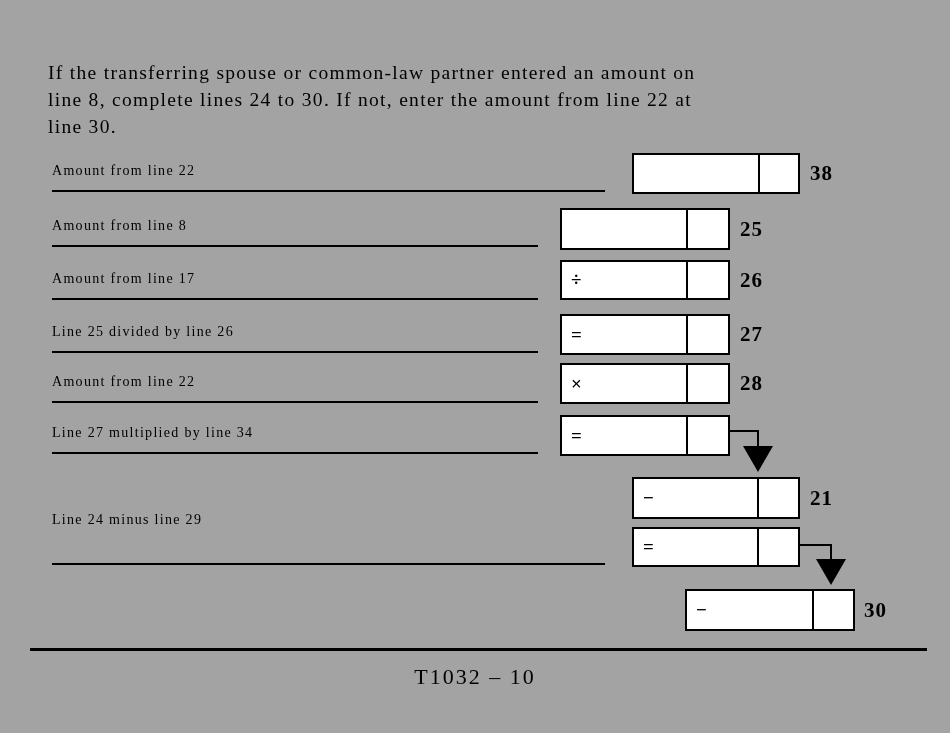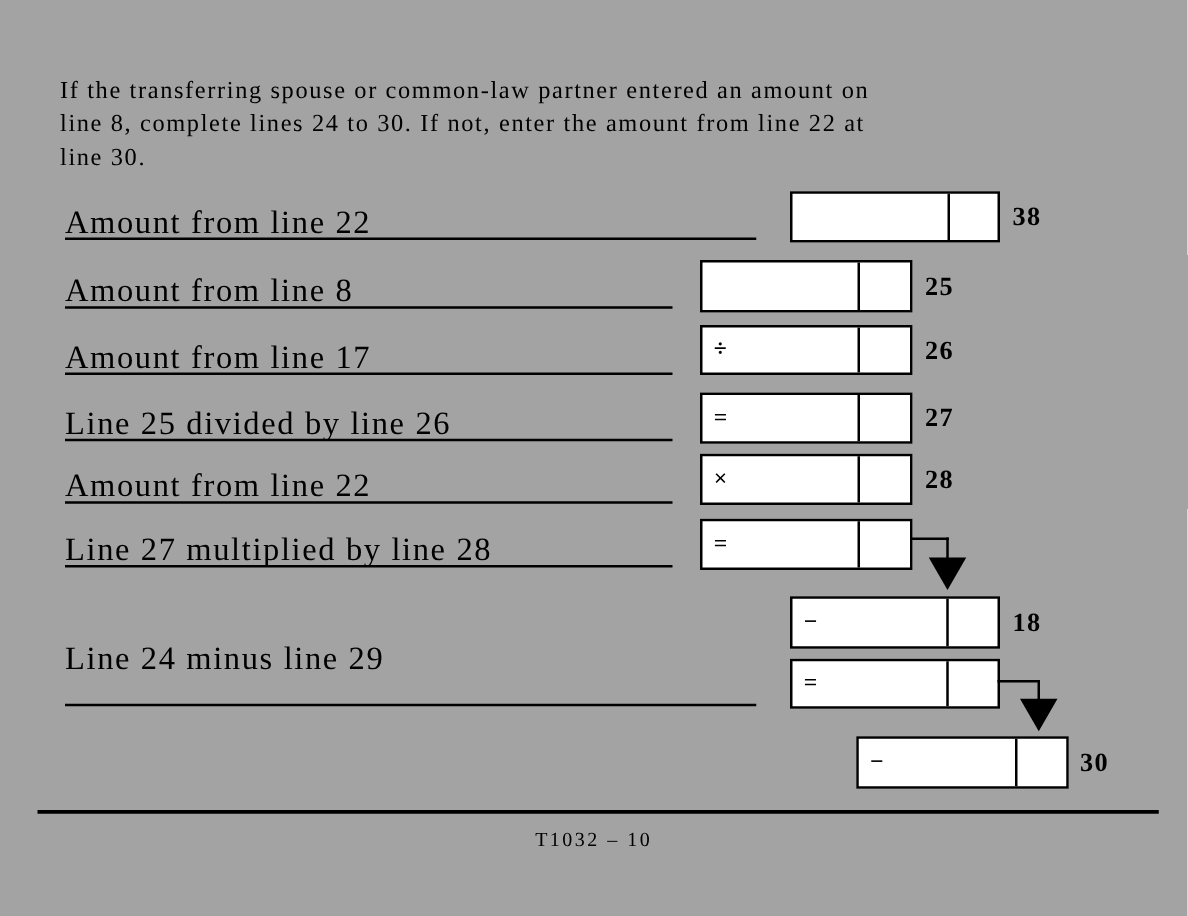--- a/index.html
+++ b/index.html
@@ -3,21 +3,21 @@
 <meta charset="utf-8">
 <style>
   html,body{margin:0;padding:0;background:#fff;}
   .page{position:relative;width:950px;height:733px;background:#a3a3a3;
         font-family:Liberation Serif, serif;color:#000;overflow:hidden;}
 
   .intro{position:absolute;left:48px;top:59px;width:860px;
          font-size:19.5px;line-height:27px;letter-spacing:1.3px;
          white-space:pre-line;}
 
-  .lbl{position:absolute;left:52px;font-size:26px;letter-spacing:1.3px;white-space:nowrap;}
+  .lbl{position:absolute;left:52px;font-size:14px;letter-spacing:1.3px;white-space:nowrap;}
   .lbl-24{top:163px}.lbl-25{top:218px}.lbl-26{top:271px}.lbl-27{top:324px}
   .lbl-28{top:374px}.lbl-eq1{top:425px}.lbl-eq2{top:512px}
 
   .ul{position:absolute;left:52px;height:2px;background:#000;}
   .ul-24{top:190px;width:553px}.ul-25{top:245px;width:486px}.ul-26{top:298px;width:486px}
   .ul-27{top:351px;width:486px}.ul-28{top:401px;width:486px}.ul-eq1{top:452px;width:486px}
   .ul-eq2{top:563px;width:553px}
 
   .box{position:absolute;border:2px solid #000;box-sizing:border-box;background:#fff;}
   .box .cdiv{position:absolute;top:0;bottom:0;width:2px;background:#000;left:124px;}
@@ -52,21 +52,21 @@
   .c2h{left:798px;top:544px;width:34px;height:2px}
   .c2v{left:830px;top:544px;width:2px;height:16px}
   .arrow{position:absolute;width:0;height:0;
          border-left:15px solid transparent;border-right:15px solid transparent;
          border-top:26px solid #000;}
   .a1{left:743px;top:446px}
   .a2{left:816px;top:559px}
 
   .footer-rule{position:absolute;left:30px;top:648px;width:897px;height:3px;background:#000;}
   .page-num{position:absolute;left:0;top:664px;width:950px;text-align:center;
-            font-size:16px;letter-spacing:2px;}
+            font-size:22px;letter-spacing:2px;}
 </style>
 </head>
 <body>
 
 <div class="page">
 
   <div class="intro">If the transferring spouse or common-law partner entered an amount on
 line 8, complete lines 24 to 30. If not, enter the amount from line 22 at
 line 30.</div>
 
@@ -114,37 +114,37 @@
     <span class="lbl lbl-28">Amount from line 22</span>
     <div class="ul ul-28"></div>
     <div class="box b-28">
       <span class="op">×</span>
       <div class="cdiv"></div>
     </div>
     <div class="num n-28">28</div>
   </div>
 
   <div>
-    <span class="lbl lbl-eq1">Line 27 multiplied by line 28</span>
+    <span class="lbl lbl-eq1">Line 27 multiplied by line 34</span>
     <div class="ul ul-eq1"></div>
     <div class="box b-eq1">
       <span class="op">=</span>
       <div class="cdiv"></div>
     </div>
     <div class="seg c1h"></div>
     <div class="seg c1v"></div>
     <div class="arrow a1"></div>
   </div>
 
   <div>
     <div class="box b-29">
       <span class="op">−</span>
       <div class="cdiv"></div>
     </div>
-    <div class="num n-29">18</div>
+    <div class="num n-29">21</div>
   </div>
 
   <div>
     <span class="lbl lbl-eq2">Line 24 minus line 29</span>
     <div class="ul ul-eq2"></div>
     <div class="box b-eq2">
       <span class="op">=</span>
       <div class="cdiv"></div>
     </div>
     <div class="seg c2h"></div>

